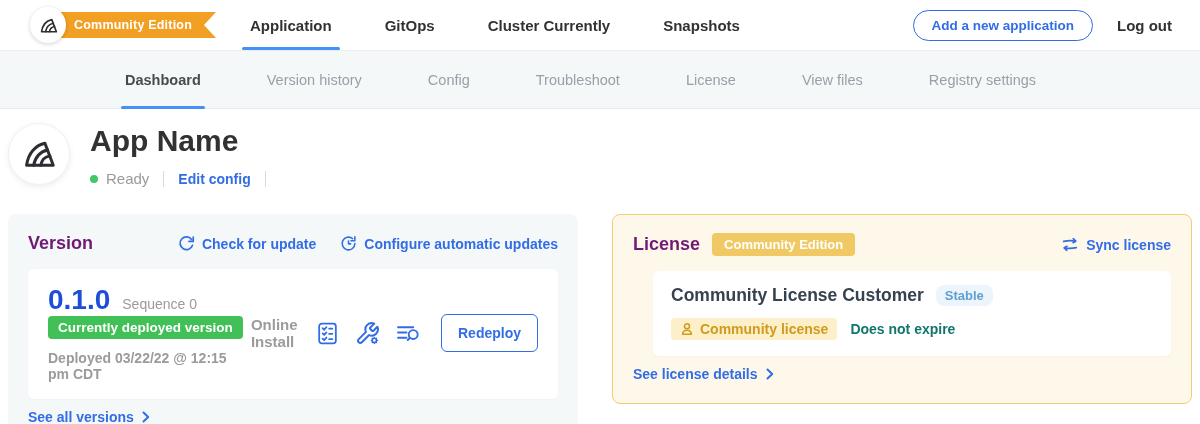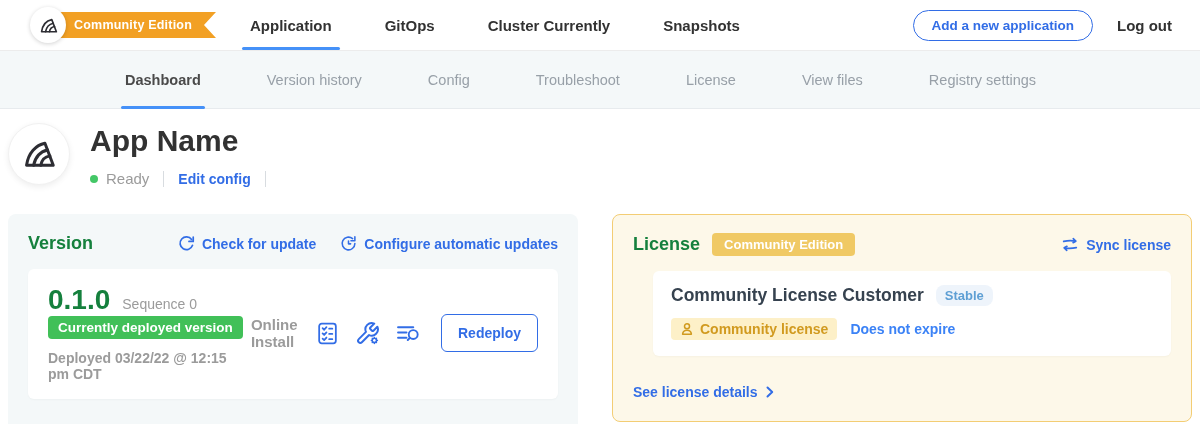--- a/index.html
+++ b/index.html
@@ -40,33 +40,33 @@
     box-shadow:0 2px 6px rgba(0,0,0,.07); display:flex; align-items:center; justify-content:center; margin-top:1px; }
   .app-title { font-size:30px; font-weight:700; color:#323232; margin-top:2px; }
   .status-row { display:flex; align-items:center; margin-top:12px; }
   .status-dot { width:8px; height:8px; border-radius:50%; background:#44c767; }
   .status-text { color:#9b9b9b; font-size:15px; font-weight:500; margin-left:8px; }
   .pipe { width:1px; height:16px; background:#d8dce0; margin:0 14px; }
   .edit-config { color:#326de6; font-size:14px; font-weight:700; cursor:pointer; }
 
   
   .cards { display:flex; gap:34px; margin-top:27px; align-items:flex-start; }
-  .card-title { font-size:18px; font-weight:700; color:#15803d; }
+  .card-title { font-size:18px; font-weight:700; color:#701a75; }
   .card-link { color:#326de6; font-size:14px; font-weight:700; display:inline-flex; align-items:center;
     gap:7px; cursor:pointer; white-space:nowrap; }
-  .see-link { margin-top:28px; color:#326de6; font-size:14px; font-weight:700; display:inline-flex;
+  .see-link { margin-top:10px; color:#326de6; font-size:14px; font-weight:700; display:inline-flex;
     align-items:center; gap:8px; cursor:pointer; }
 
   .version-card { width:570px; background:#f4f8f9; border-radius:8px; padding:19px 20px 20px; }
   .version-head { display:flex; align-items:center; justify-content:space-between; }
   .version-head-links { display:flex; gap:24px; }
   .inner-card { background:#fff; border-radius:6px; margin-top:15px; box-shadow:0 1px 2px rgba(0,0,0,.03); }
   .version-inner { padding:15px 20px 17px; display:flex; justify-content:space-between; align-items:center; }
   .ver-row { display:flex; align-items:baseline; gap:12px; }
-  .ver-number { font-size:28px; font-weight:700; color:#15803d; }
+  .ver-number { font-size:28px; font-weight:700; color:#1d4ed8; }
   .ver-seq { font-size:14px; color:#9b9b9b; }
   .deployed-badge { display:inline-block; background:#41c058; color:#fff; font-size:13.5px; font-weight:700;
     padding:4px 10px; border-radius:4px; }
   .deployed-at { color:#9b9b9b; font-size:14px; font-weight:600; margin-top:11px; }
   .version-actions { display:flex; align-items:center; gap:15px; }
   .install-type { color:#9b9b9b; font-size:15px; font-weight:700; margin-right:2px; }
   .icon-btn { background:none; border:none; color:#326de6; cursor:pointer; padding:0; display:flex; }
   .redeploy-btn { border:1px solid #326de6; background:#fff; color:#326de6; font-weight:700; font-size:14px;
     padding:10px 16px; border-radius:6px; cursor:pointer; margin-left:5px; font-family:"Liberation Sans", sans-serif; }
 
@@ -76,21 +76,21 @@
     border-radius:4px; margin-left:12px; }
   .license-head .card-link { margin-left:auto; }
   .license-inner { padding:14px 18px 16px;margin-left:20px; }
   .customer-row { display:flex; align-items:center; }
   .customer-name { font-size:17.5px; font-weight:700; color:#36424f; }
   .stable-badge { background:#eef4fb; color:#5e9fd4; font-size:13px; font-weight:600; padding:3px 9px;
     border-radius:8px; margin-left:12px; }
   .license-meta { display:flex; align-items:center; margin-top:12px; }
   .license-type-badge { background:#fdf0c8; color:#d19a1f; font-size:14px; font-weight:700; padding:3px 9px;
     border-radius:4px; display:inline-flex; align-items:center; gap:6px; }
-  .expires { color:#3b82f6; font-size:14px; font-weight:600; margin-left:13px; }
+  .expires { color:#0f766e; font-size:14px; font-weight:600; margin-left:13px; }
 
   svg { display:block; }
 </style>
 </head>
 <body>
 
 <header class="top-nav">
   <div class="brand">
     <div class="brand-logo">
       <svg width="21" height="21" viewBox="0 0 32 32" fill="none" stroke="#2d2d33" stroke-width="2.5" stroke-linecap="round" stroke-linejoin="round">

